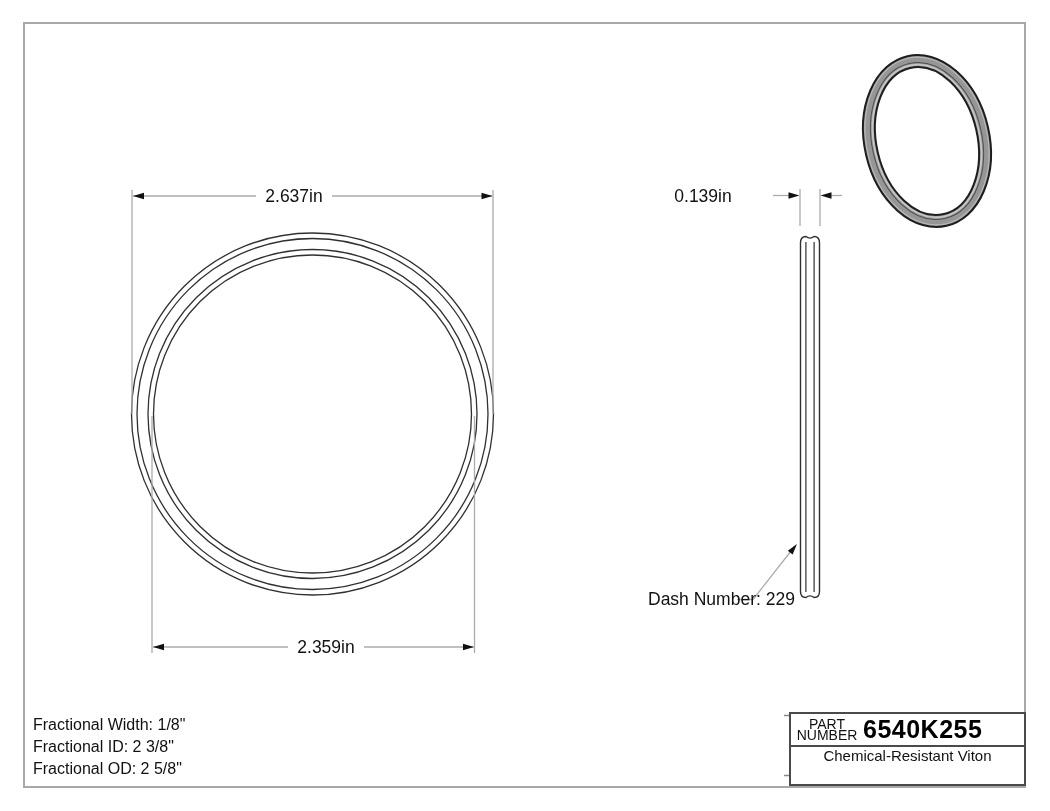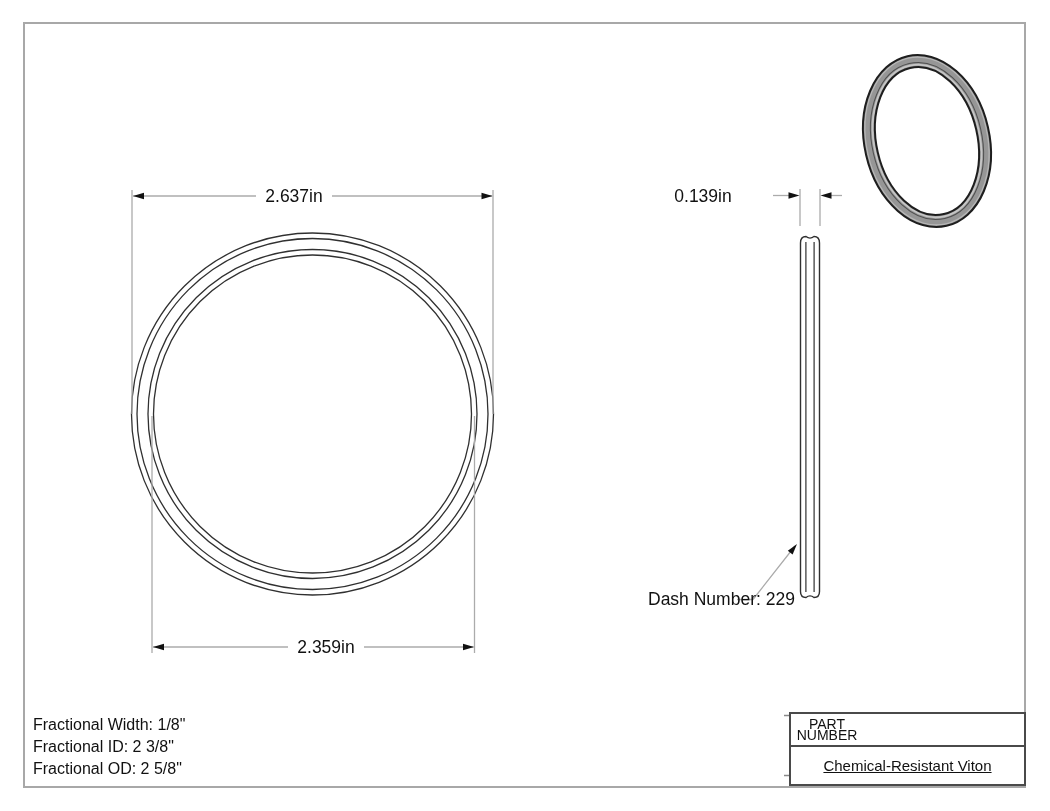--- a/index.html
+++ b/index.html
@@ -31,22 +31,22 @@
   .partbox .row-number{
     height:31px;border-bottom:2px solid #4a4a4a;display:flex;align-items:center;
   }
   .partbox .pn-label{
     width:72px;text-align:center;font-size:14px;line-height:11px;color:#111;
   }
   .partbox .pn-value{
     font-size:25px;font-weight:bold;letter-spacing:0.5px;color:#000;
   }
   .partbox .row-desc{
-    flex:1;display:flex;flex-direction:column;justify-content:center;
-    text-align:center;font-size:15px;line-height:17.5px;color:#111;text-decoration:underline;
+    flex:1;display:flex;flex-direction:row;justify-content:center;
+    text-align:center;font-size:15px;line-height:17.5px;color:#111;
   }
 </style>
 </head>
 <body>
 
 <div class="page">
 
   <div class="frame"></div>
 
   <svg class="layer" width="1050" height="811" viewBox="0 0 1050 811">
@@ -126,19 +126,20 @@
     <div>Fractional ID: 2 3/8"</div>
     <div>Fractional OD: 2 5/8"</div>
   </div>
 
   <div class="partbox">
     <div class="row-number">
       <div class="pn-label">
         <div>PART</div>
         <div>NUMBER</div>
       </div>
+      <div class="pn-value">6540K255</div>
     </div>
     <div class="row-desc">
       <div>Chemical-Resistant Viton</div>
     </div>
   </div>
 
 </div>
 
 </body></html>

